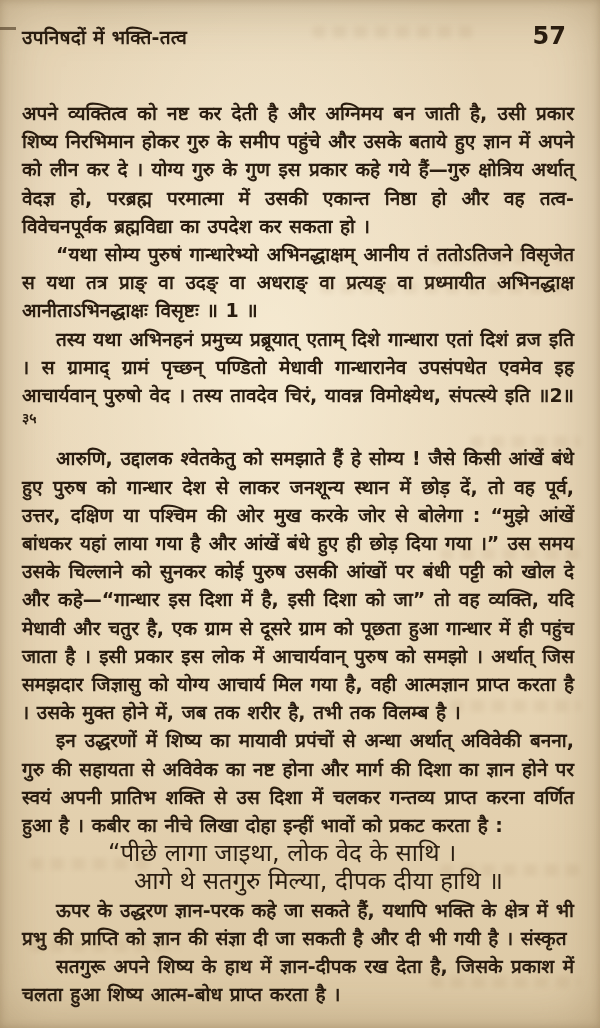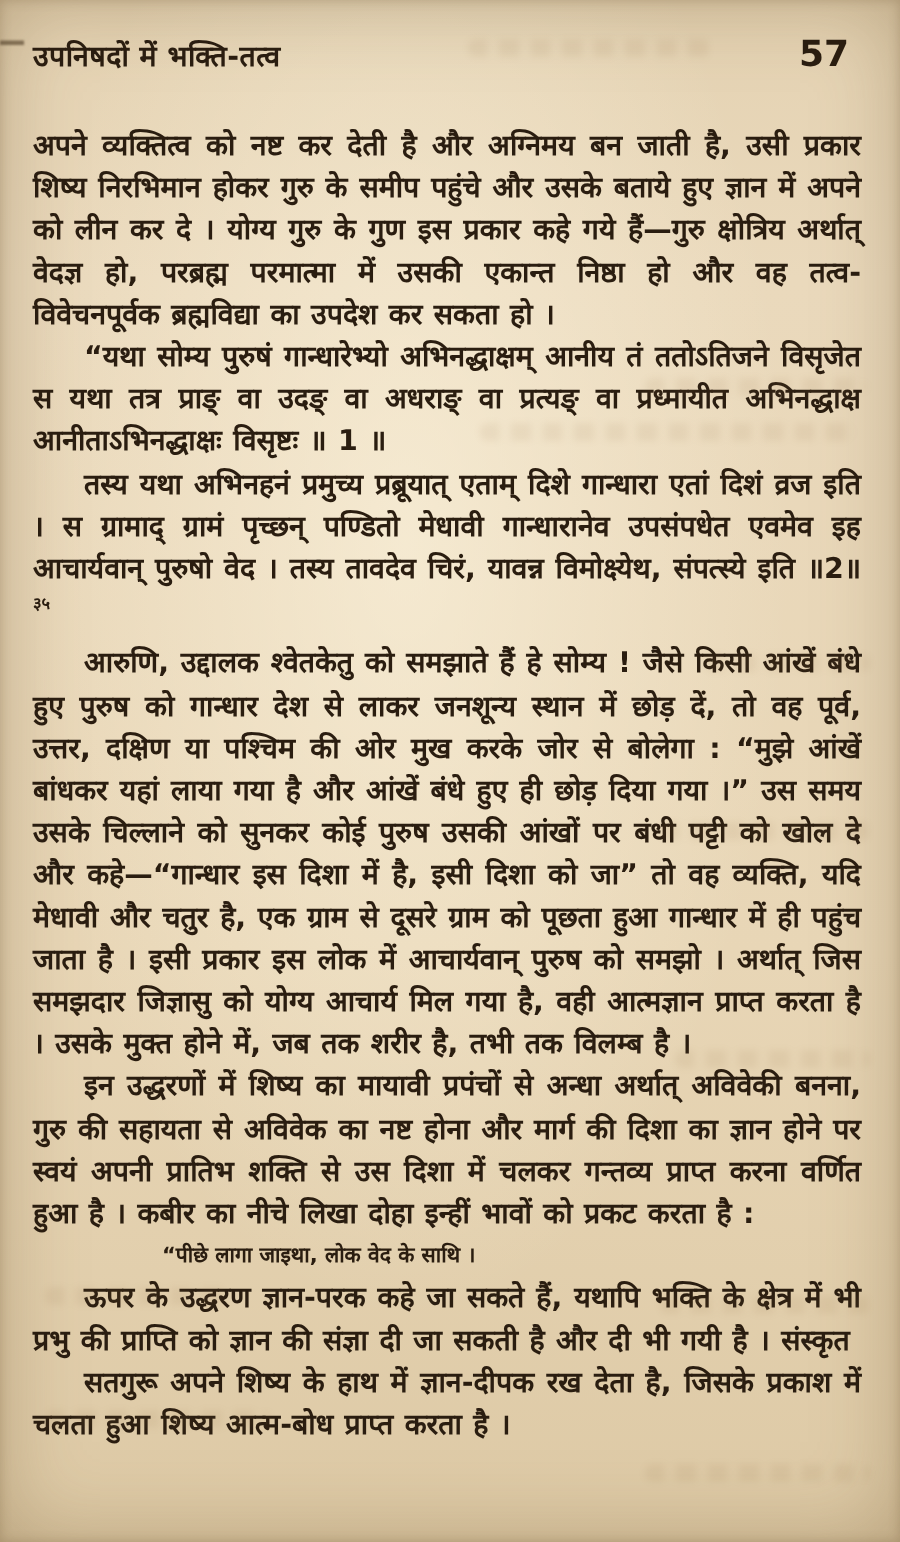--- a/index.html
+++ b/index.html
@@ -36,41 +36,41 @@
     margin: 0;
     letter-spacing: 0.3px;
   }
   .header .pagenum {
     font-size: 24px;
     font-weight: 700;
     margin-right: 8px;
   }
   
   .body-text {
-    margin-top: 33px;
+    margin-top: 49px;
   }
   .body-text p {
     margin: 0;
     font-size: 19px;
     line-height: 28.2px;
     font-weight: 600;
     text-align: justify;
     word-spacing: 1px;
   }
   .indent { text-indent: 34px; }
   .gap-before { margin-top: 7px !important; }
   sup.fnmark {
-    font-size: 11px;
+    font-size: 14px;
     font-weight: 700;
     line-height: 0;
   }
   .verse {
-    font-size: 14px;
+    font-size: 24px;
     line-height: 28.2px;
-    font-weight: 700;
+    font-weight: 400;
     padding-left: 86px;
   }
   .verse .line2 { padding-left: 26px; }
   
   .bleed {
     position: absolute;
     height: 12px;
     pointer-events: none;
     background: repeating-linear-gradient(90deg,
       rgba(146,112,70,0.55) 0px, rgba(146,112,70,0.55) 13px,
@@ -130,20 +130,21 @@
     <p class="indent">“यथा सोम्य पुरुषं गान्धारेभ्यो अभिनद्धाक्षम् आनीय तं ततोऽतिजने विसृजेत स यथा तत्र प्राङ् वा उदङ् वा अधराङ् वा प्रत्यङ् वा प्रध्मायीत अभिनद्धाक्ष आनीताऽभिनद्धाक्षः विसृष्टः ॥ 1 ॥</p>
 
     <p class="indent"><span>तस्य यथा अभिनहनं प्रमुच्य प्रब्रूयात् एताम् दिशे गान्धारा एतां दिशं व्रज इति । स ग्रामाद् ग्रामं पृच्छन् पण्डितो मेधावी गान्धारानेव उपसंपधेत एवमेव इह आचार्यवान् पुरुषो वेद । तस्य तावदेव चिरं, यावन्न विमोक्ष्येथ, संपत्स्ये इति ॥2॥</span><sup class="fnmark">३५</sup></p>
 
     <p class="indent gap-before">आरुणि, उद्दालक श्वेतकेतु को समझाते हैं हे सोम्य ! जैसे किसी आंखें बंधे हुए पुरुष को गान्धार देश से लाकर जनशून्य स्थान में छोड़ दें, तो वह पूर्व, उत्तर, दक्षिण या पश्चिम की ओर मुख करके जोर से बोलेगा : “मुझे आंखें बांधकर यहां लाया गया है और आंखें बंधे हुए ही छोड़ दिया गया ।” उस समय उसके चिल्लाने को सुनकर कोई पुरुष उसकी आंखों पर बंधी पट्टी को खोल दे और कहे—“गान्धार इस दिशा में है, इसी दिशा को जा” तो वह व्यक्ति, यदि मेधावी और चतुर है, एक ग्राम से दूसरे ग्राम को पूछता हुआ गान्धार में ही पहुंच जाता है । इसी प्रकार इस लोक में आचार्यवान् पुरुष को समझो । अर्थात् जिस समझदार जिज्ञासु को योग्य आचार्य मिल गया है, वही आत्मज्ञान प्राप्त करता है । उसके मुक्त होने में, जब तक शरीर है, तभी तक विलम्ब है ।</p>
 
     <p class="indent">इन उद्धरणों में शिष्य का मायावी प्रपंचों से अन्धा अर्थात् अविवेकी बनना, गुरु की सहायता से अविवेक का नष्ट होना और मार्ग की दिशा का ज्ञान होने पर स्वयं अपनी प्रातिभ शक्ति से उस दिशा में चलकर गन्तव्य प्राप्त करना वर्णित हुआ है । कबीर का नीचे लिखा दोहा इन्हीं भावों को प्रकट करता है :</p>
 
     <div class="verse">
       <div>“पीछे लागा जाइथा, लोक वेद के साथि ।</div>
+      <div class="line2">आगे थे सतगुरु मिल्या, दीपक दीया हाथि ॥</div>
     </div>
 
     <p class="indent">ऊपर के उद्धरण ज्ञान-परक कहे जा सकते हैं, यथापि भक्ति के क्षेत्र में भी प्रभु की प्राप्ति को ज्ञान की संज्ञा दी जा सकती है और दी भी गयी है । संस्कृत</p>
 
     <p class="indent">सतगुरू अपने शिष्य के हाथ में ज्ञान-दीपक रख देता है, जिसके प्रकाश में चलता हुआ शिष्य आत्म-बोध प्राप्त करता है ।</p>
 
   </div>
 </div>
 
 </body></html>

